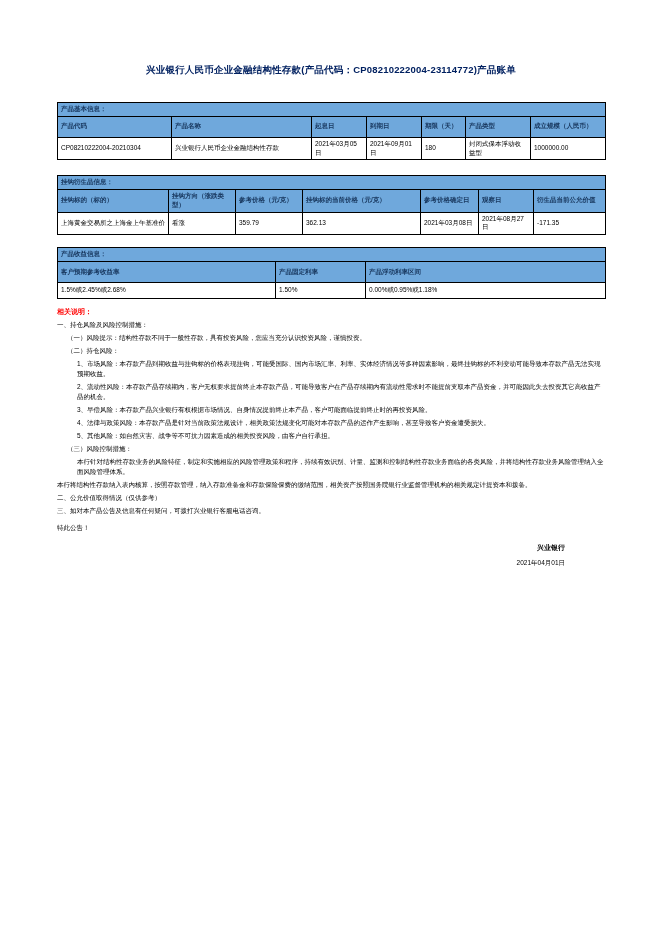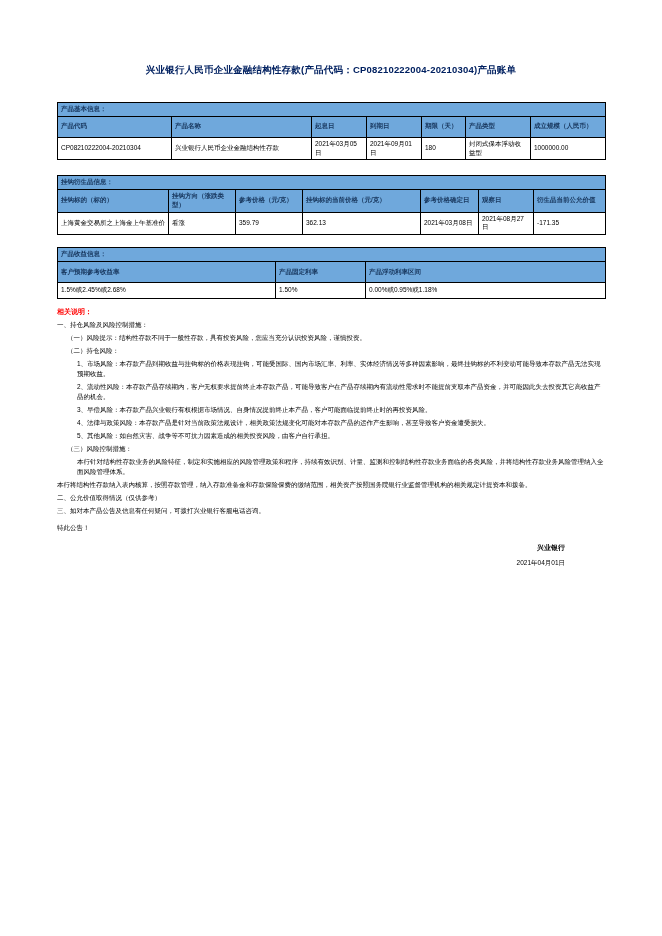--- a/index.html
+++ b/index.html
@@ -91,21 +91,21 @@
     font-size: 6.5px;
     margin-top: 6px;
   }
 </style>
 </head>
 <body>
 
 <div class="page">
   <div class="content">
 
-    <h1 class="title">兴业银行人民币企业金融结构性存款(产品代码：CP08210222004-20210304)产品账单</h1>
+    <h1 class="title">兴业银行人民币企业金融结构性存款(产品代码：CP08210222004-23114772)产品账单</h1>
 
     <table class="tbl t1">
       <colgroup>
         <col style="width:114px">
           <col style="width:140px">
           <col style="width:55px">
           <col style="width:55px">
           <col style="width:44px">
           <col style="width:65px">
           <col style="width:75px">

